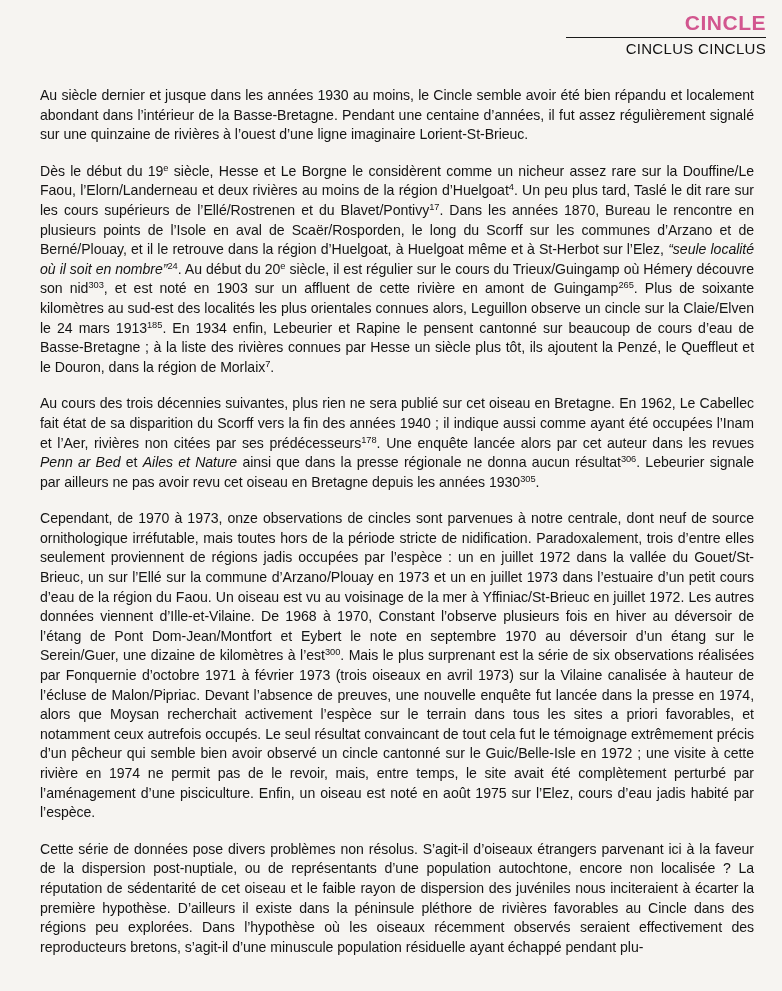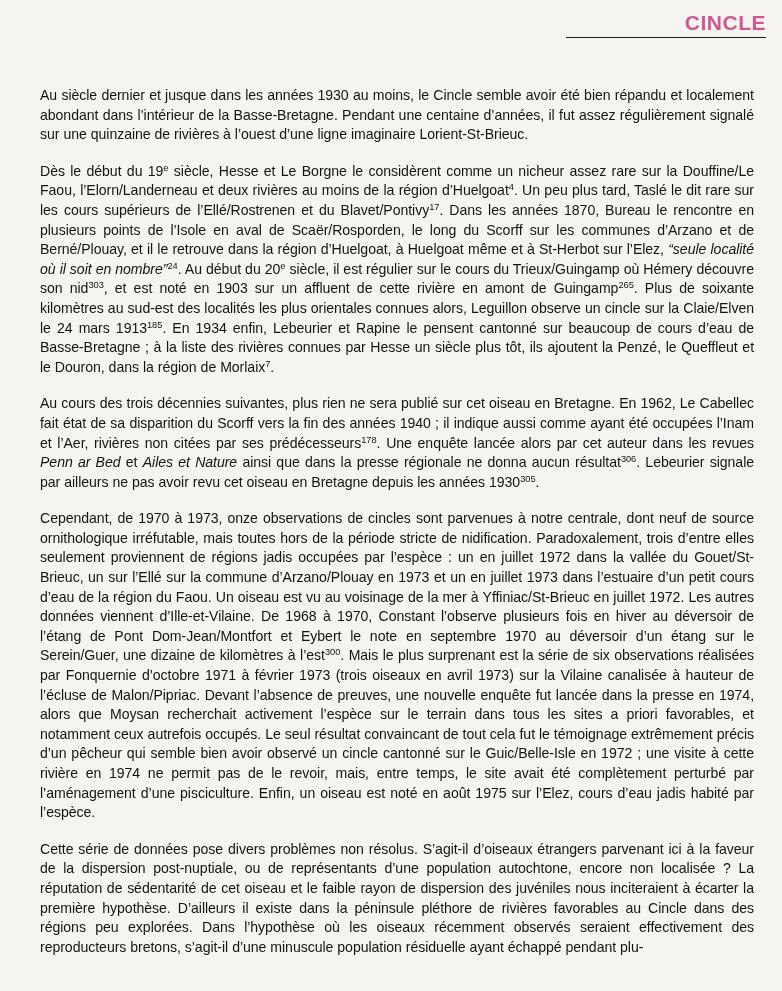--- a/index.html
+++ b/index.html
@@ -93,20 +93,21 @@
   }
 </style>
 </head>
 <body style="background: rgb(246, 244, 241); color: rgb(20, 20, 20);">
 
 <div class="page">
 
   <div class="runhead">
     <div class="runhead-genus" style="color: rgb(210, 86, 143);">CINCLE</div>
     <hr class="runhead-rule" style="border-top-color: rgb(26, 26, 26);">
+    <div class="runhead-species">CINCLUS CINCLUS</div>
   </div>
 
   <div class="body-col">
     <p class="para">Au siècle dernier et jusque dans les années 1930 au moins, le Cincle semble avoir été bien répandu et localement abondant dans l’intérieur de la Basse-Bretagne. Pendant une centaine d’années, il fut assez régulièrement signalé sur une quinzaine de rivières à l’ouest d’une ligne imaginaire Lorient-St-Brieuc.</p>
     <p class="para">Dès le début du 19<sup>e</sup> siècle, Hesse et Le Borgne le considèrent comme un nicheur assez rare sur la Douffine/Le Faou, l’Elorn/Landerneau et deux rivières au moins de la région d’Huelgoat<sup>4</sup>. Un peu plus tard, Taslé le dit rare sur les cours supérieurs de l’Ellé/Rostrenen et du Blavet/Pontivy<sup>17</sup>. Dans les années 1870, Bureau le rencontre en plusieurs points de l’Isole en aval de Scaër/Rosporden, le long du Scorff sur les communes d’Arzano et de Berné/Plouay, et il le retrouve dans la région d’Huelgoat, à Huelgoat même et à St-Herbot sur l’Elez, <i>“seule localité où il soit en nombre”</i><sup>24</sup>. Au début du 20<sup>e</sup> siècle, il est régulier sur le cours du Trieux/Guingamp où Hémery découvre son nid<sup>303</sup>, et est noté en 1903 sur un affluent de cette rivière en amont de Guingamp<sup>265</sup>. Plus de soixante kilomètres au sud-est des localités les plus orientales connues alors, Leguillon observe un cincle sur la Claie/Elven le 24 mars 1913<sup>185</sup>. En 1934 enfin, Lebeurier et Rapine le pensent cantonné sur beaucoup de cours d’eau de Basse-Bretagne ; à la liste des rivières connues par Hesse un siècle plus tôt, ils ajoutent la Penzé, le Queffleut et le Douron, dans la région de Morlaix<sup>7</sup>.</p>
     <p class="para">Au cours des trois décennies suivantes, plus rien ne sera publié sur cet oiseau en Bretagne. En 1962, Le Cabellec fait état de sa disparition du Scorff vers la fin des années 1940 ; il indique aussi comme ayant été occupées l’Inam et l’Aer, rivières non citées par ses prédécesseurs<sup>178</sup>. Une enquête lancée alors par cet auteur dans les revues <i>Penn ar Bed</i> et <i>Ailes et Nature</i> ainsi que dans la presse régionale ne donna aucun résultat<sup>306</sup>. Lebeurier signale par ailleurs ne pas avoir revu cet oiseau en Bretagne depuis les années 1930<sup>305</sup>.</p>
     <p class="para">Cependant, de 1970 à 1973, onze observations de cincles sont parvenues à notre centrale, dont neuf de source ornithologique irréfutable, mais toutes hors de la période stricte de nidification. Paradoxalement, trois d’entre elles seulement proviennent de régions jadis occupées par l’espèce : un en juillet 1972 dans la vallée du Gouet/St-Brieuc, un sur l’Ellé sur la commune d’Arzano/Plouay en 1973 et un en juillet 1973 dans l’estuaire d’un petit cours d’eau de la région du Faou. Un oiseau est vu au voisinage de la mer à Yffiniac/St-Brieuc en juillet 1972. Les autres données viennent d’Ille-et-Vilaine. De 1968 à 1970, Constant l’observe plusieurs fois en hiver au déversoir de l’étang de Pont Dom-Jean/Montfort et Eybert le note en septembre 1970 au déversoir d’un étang sur le Serein/Guer, une dizaine de kilomètres à l’est<sup>300</sup>. Mais le plus surprenant est la série de six observations réalisées par Fonquernie d’octobre 1971 à février 1973 (trois oiseaux en avril 1973) sur la Vilaine canalisée à hauteur de l’écluse de Malon/Pipriac. Devant l’absence de preuves, une nouvelle enquête fut lancée dans la presse en 1974, alors que Moysan recherchait activement l’espèce sur le terrain dans tous les sites a priori favorables, et notamment ceux autrefois occupés. Le seul résultat convaincant de tout cela fut le témoignage extrêmement précis d’un pêcheur qui semble bien avoir observé un cincle cantonné sur le Guic/Belle-Isle en 1972 ; une visite à cette rivière en 1974 ne permit pas de le revoir, mais, entre temps, le site avait été complètement perturbé par l’aménagement d’une pisciculture. Enfin, un oiseau est noté en août 1975 sur l’Elez, cours d’eau jadis habité par l’espèce.</p>
     <p class="para">Cette série de données pose divers problèmes non résolus. S’agit-il d’oiseaux étrangers parvenant ici à la faveur de la dispersion post-nuptiale, ou de représentants d’une population autochtone, encore non localisée ? La réputation de sédentarité de cet oiseau et le faible rayon de dispersion des juvéniles nous inciteraient à écarter la première hypothèse. D’ailleurs il existe dans la péninsule pléthore de rivières favorables au Cincle dans des régions peu explorées. Dans l’hypothèse où les oiseaux récemment observés seraient effectivement des reproducteurs bretons, s’agit-il d’une minuscule population résiduelle ayant échappé pendant plu-</p>
   </div>
 

